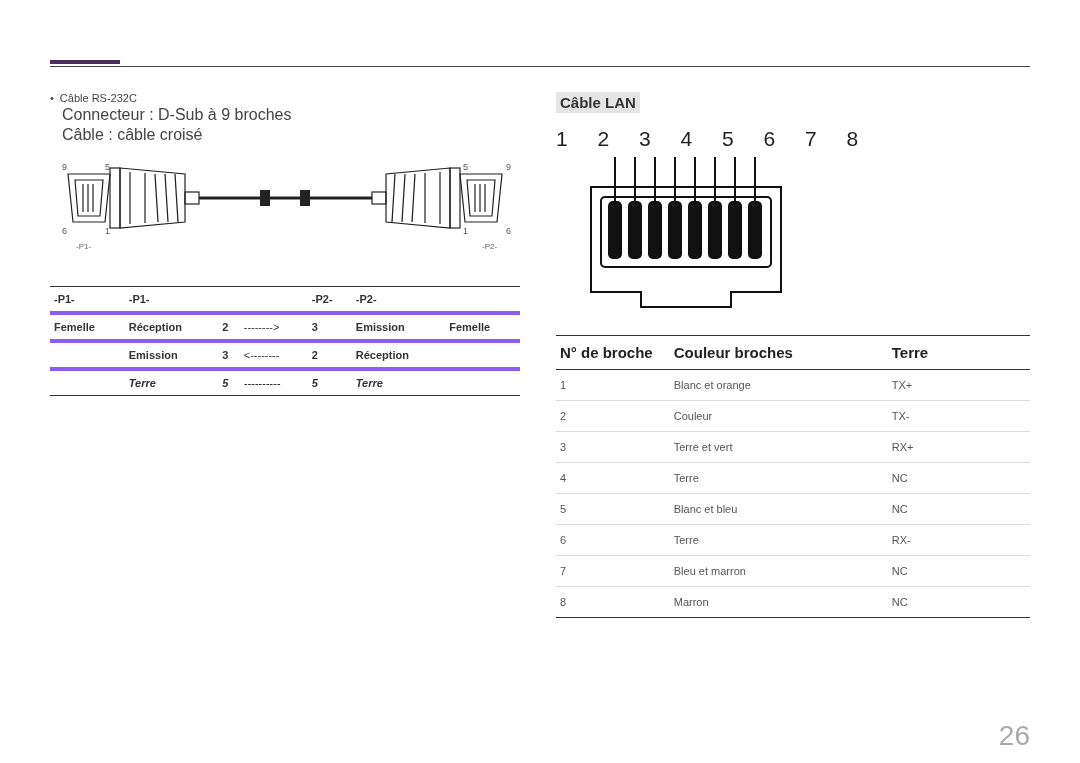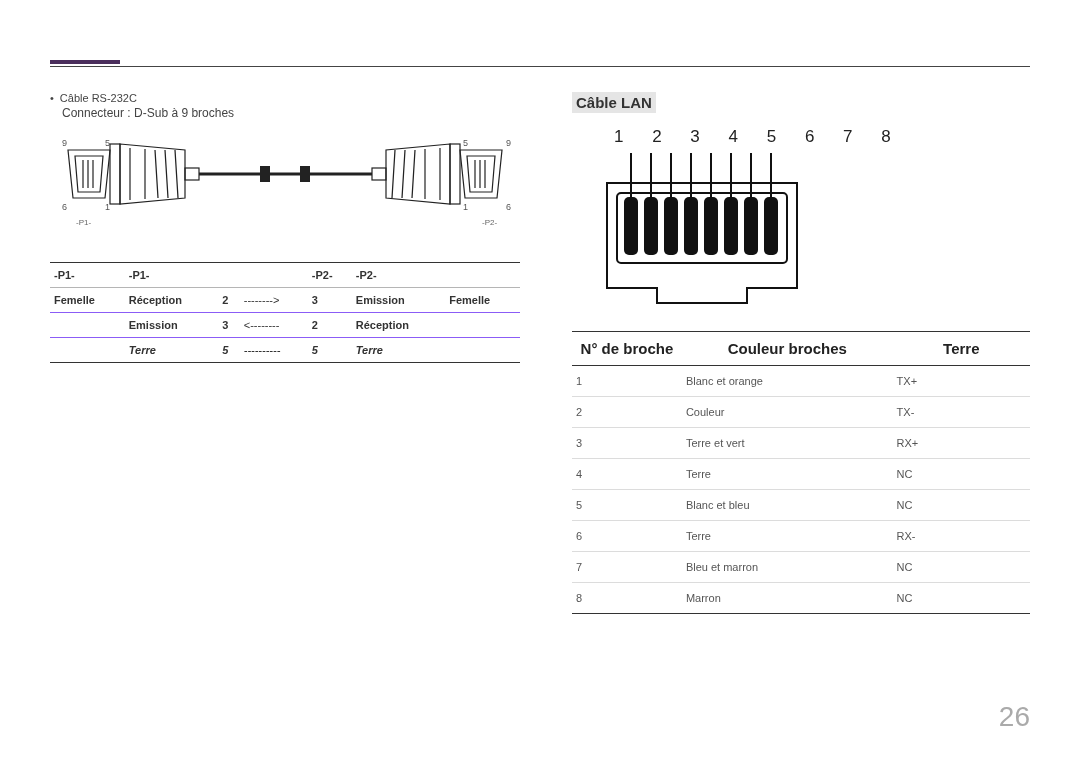--- a/index.html
+++ b/index.html
@@ -1,54 +1,55 @@
 <!DOCTYPE html>
 <html><head>
 <meta charset="utf-8">
 <style>
   * { box-sizing: border-box; margin: 0; padding: 0; }
   body { width: 1080px; height: 763px; background: #fff; font-family: Arial, Helvetica, sans-serif; color: #333; position: relative; }
-  .page { padding: 40px 50px 0 50px; display: flex; gap: 52px; }
+  .page { padding: 40px 50px 0 50px; display: flex; gap: 36px; }
   .col { flex: 1; }
   .col-left { flex: 0.95; }
   .col-right { flex: 1.05; }
   .top-rule { position: absolute; top: 66px; left: 50px; right: 50px; border-top: 1px solid #444; }
   .accent { position: absolute; top: 60px; left: 50px; width: 70px; height: 4px; background: #4a2e5c; }
   .bullet-row { font-size: 11px; color: #444; margin-bottom: 2px; }
   .bullet-row::before { content: "•"; margin-right: 6px; color: #444; }
-  .sub { font-size: 12px; color: #444; margin-left: 12px; margin-bottom: 2px; }
+  .sub { font-size: 16px; color: #444; margin-left: 12px; margin-bottom: 2px; }
   .left-inner { padding-top: 52px; }
   .right-inner { padding-top: 52px; }
   .section-head { display: inline-block; background: #e5e5e5; color: #333; font-weight: 600; font-size: 15px; padding: 2px 4px; margin-bottom: 14px; }
   .cable-svg { display: block; margin: 10px auto 22px; }
   .rs-table { width: 100%; border-collapse: collapse; font-size: 11px; color: #333; }
   .rs-table th, .rs-table td { text-align: left; padding: 6px 4px; }
   .rs-table .hdr th { font-weight: 700; border-top: 1px solid #333; border-bottom: 1px solid #b5b5b5; }
-  .rs-table tbody tr td { border-top: 1px solid #8b5cf6; }
+  .rs-table tbody tr td { border-top: 4px solid #8b5cf6; }
   .rs-table tbody tr:last-child td { border-bottom: 1px solid #333; font-style: italic; }
   .lan-svg { display: block; margin: 6px 0 20px 30px; }
   .lan-table { width: 100%; border-collapse: collapse; font-size: 12px; color: #555; }
-  .lan-table th { text-align: center; font-weight: 700; font-size: 15px; color: #222; padding: 8px 4px; border-top: 1.5px solid #333; border-bottom: 1.5px solid #333; }
+  .lan-table th { text-align: left; font-weight: 700; font-size: 15px; color: #222; padding: 8px 4px; border-top: 1.5px solid #333; border-bottom: 1.5px solid #333; }
   .lan-table td { padding: 9px 4px; border-bottom: 1px solid #dcdcdc; font-size: 11px; }
   .lan-table tbody tr:last-child td { border-bottom: 1.5px solid #333; }
-  .page-num { position: absolute; right: 50px; bottom: 30px; font-size: 28px; color: #aaa; font-weight: 300; }
-  .pin-nums { font-size: 17px; letter-spacing: 12px; margin-left: 42px; color: #222; font-weight: 500; }
+  .page-num { position: absolute; right: 50px; bottom: 11px; font-size: 28px; color: #aaa; font-weight: 300; }
+  .pin-nums { font-size: 21px; letter-spacing: 12px; color: #222; font-weight: 500; }
 </style>
 </head>
 <body>
 
 <div class="accent"></div>
 <div class="top-rule"></div>
 
 <div class="page">
 
   <div class="col col-left">
     <div class="left-inner">
       <div class="bullet-row">Câble RS-232C</div>
       <div class="sub">Connecteur : D-Sub à 9 broches</div>
+      <div class="sub">Câble : câble croisé</div>
 
       <svg class="cable-svg" width="470" height="110" viewBox="0 0 470 110">
 
         <text x="12" y="16" font-size="9" fill="#555">9</text>
         <text x="55" y="16" font-size="9" fill="#555">5</text>
         <text x="12" y="80" font-size="9" fill="#555">6</text>
         <text x="55" y="80" font-size="9" fill="#555">1</text>
         <text x="26" y="95" font-size="8" fill="#666">-P1-</text>
 
         <text x="413" y="16" font-size="9" fill="#555">5</text>

